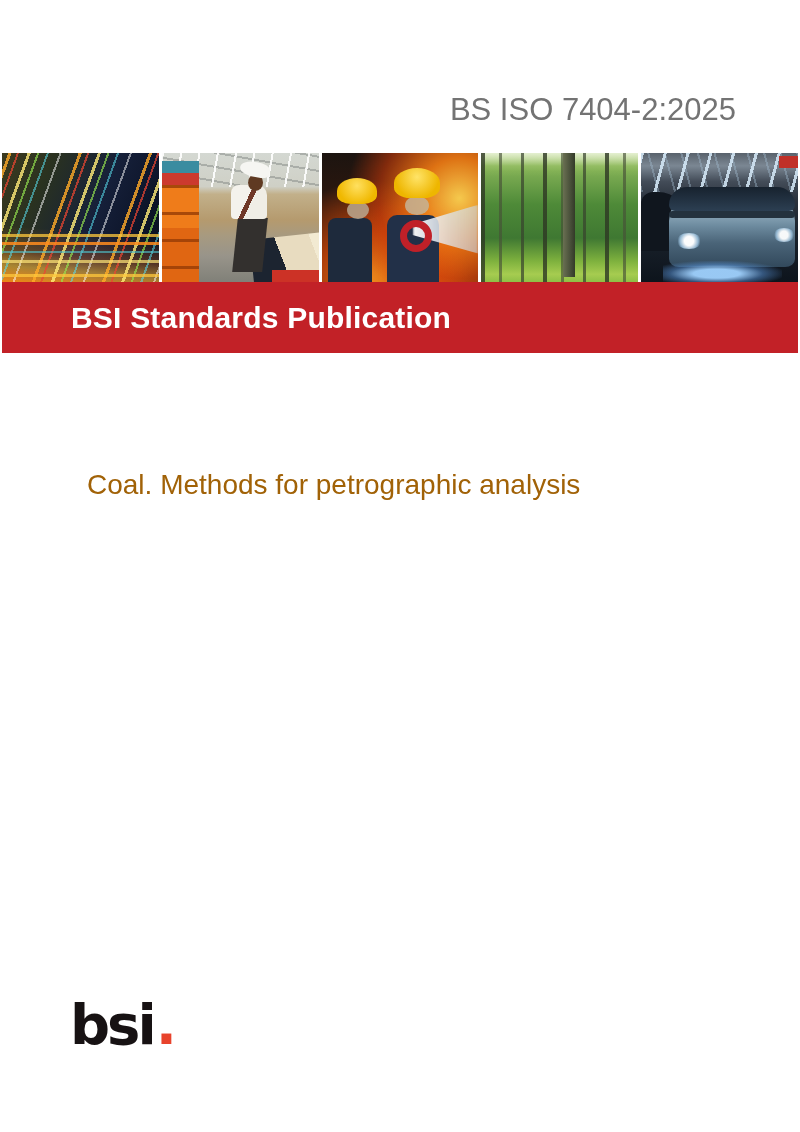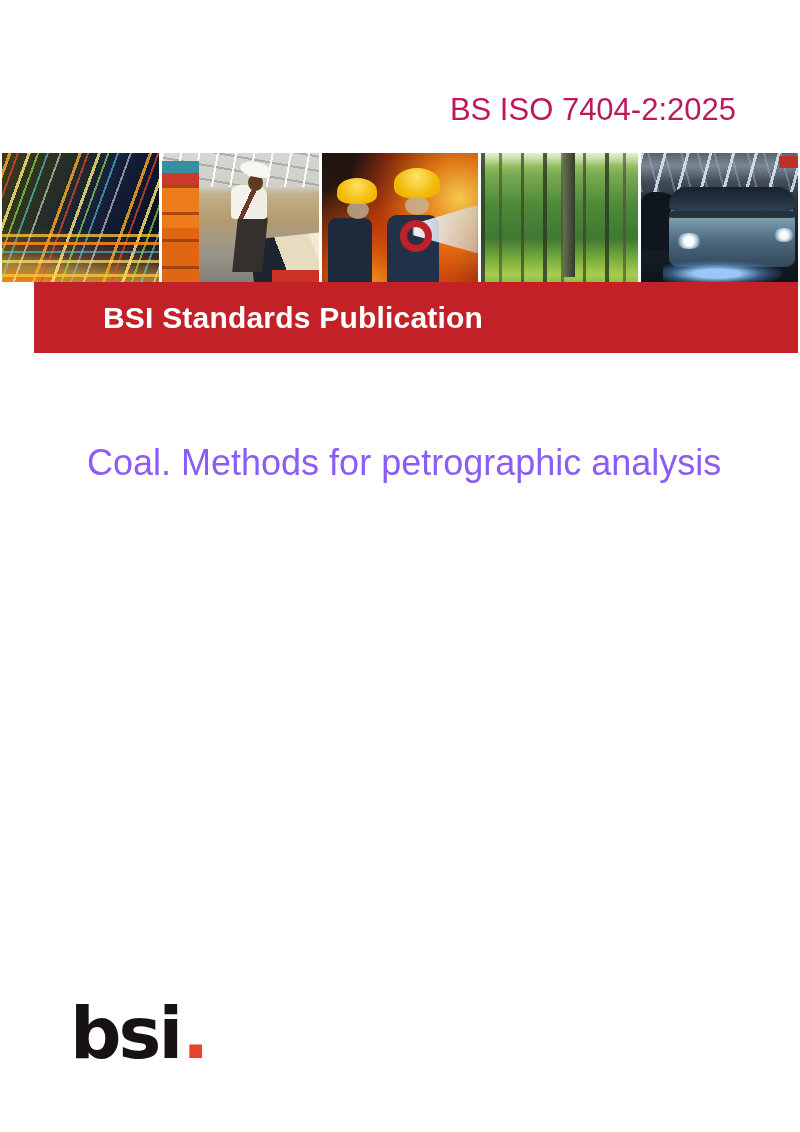--- a/index.html
+++ b/index.html
@@ -4,21 +4,21 @@
 <style>
   html,body{margin:0;padding:0;background:#fff;}
   .page{
     position:relative;width:800px;height:1132px;background:#ffffff;overflow:hidden;
     font-family:"Liberation Sans",sans-serif;
   }
 
   
   .doc-number{
     position:absolute;top:92px;right:64px;
-    font-size:31px;font-weight:400;color:#be185d;letter-spacing:0;
+    font-size:31px;font-weight:400;color:#737373;letter-spacing:0;
   }
 
   
   .photo-strip{
     position:absolute;top:153px;left:2px;right:2px;height:129px;
     display:flex;gap:3px;background:#fff;
   }
   .photo{flex:1;position:relative;overflow:hidden;}
   .photo > div{position:absolute;}
 
@@ -140,38 +140,37 @@
     background:radial-gradient(circle, rgba(255,255,255,.98) 0 30%, rgba(170,210,240,.7) 60%, transparent 75%);}
   .car-headlight-r{right:2%;top:58%;width:22px;height:14px;border-radius:50%;
     background:radial-gradient(circle, rgba(255,255,255,.95) 0 30%, rgba(170,210,240,.65) 60%, transparent 75%);}
   .car-underglow{left:14%;right:10%;bottom:0;height:16%;
     background:radial-gradient(ellipse at 45% 60%, rgba(160,210,255,.95) 0 25%, rgba(90,150,220,.5) 50%, transparent 75%);}
 
   
   .red-band{
     position:absolute;top:282px;left:2px;right:2px;height:71px;
     background:#c22127;
-    margin-left:32px;
   }
   .red-band .band-label{
     position:absolute;left:69px;top:0;line-height:71px;
     color:#ffffff;font-size:30px;font-weight:700;letter-spacing:.2px;
   }
 
   
   .title-block{
-    position:absolute;left:87px;top:437px;right:60px;
-    color:#8b5cf6;font-size:36px;line-height:52px;font-weight:400;
+    position:absolute;left:87px;top:459px;right:60px;
+    color:#a16207;font-size:28px;line-height:52px;font-weight:400;
   }
 
   
   .logo{
     position:absolute;left:70px;top:997px;
     font-family:"DejaVu Sans","Liberation Sans",sans-serif;
-    font-size:72px;font-weight:700;line-height:1;letter-spacing:-3px;color:#171213;
+    font-size:56px;font-weight:700;line-height:1;letter-spacing:-3px;color:#171213;
   }
   .logo .logo-dot{color:#e8432c;letter-spacing:0;margin-left:2px;}
   .tagline{
     position:absolute;right:18px;top:1037px;
     font-size:29px;color:#1a1a1a;letter-spacing:-.3px;white-space:nowrap;
   }
   .tagline .tag-red{color:#b92025;}
   .tagline .tag-tm{font-size:13px;vertical-align:top;position:relative;top:-2px;color:#1a1a1a;}
 </style>
 </head>

